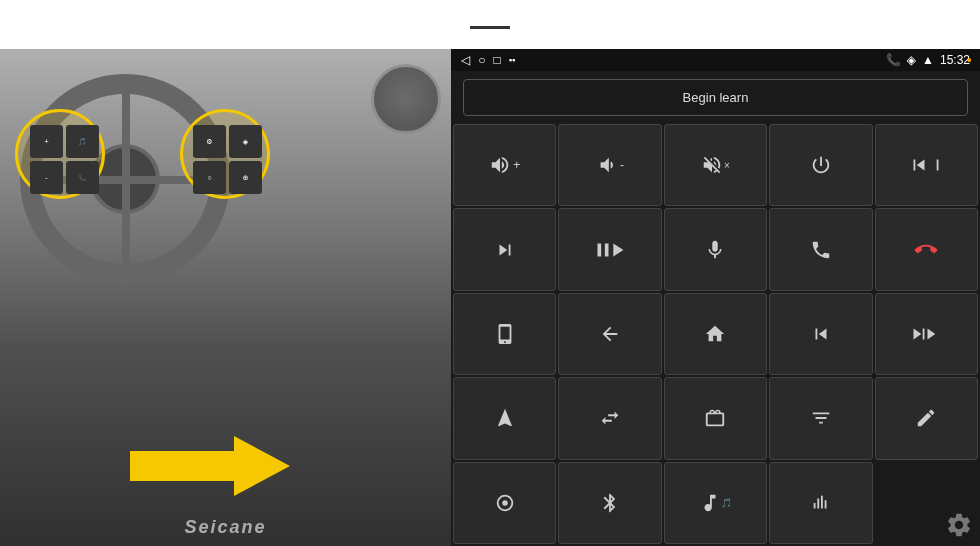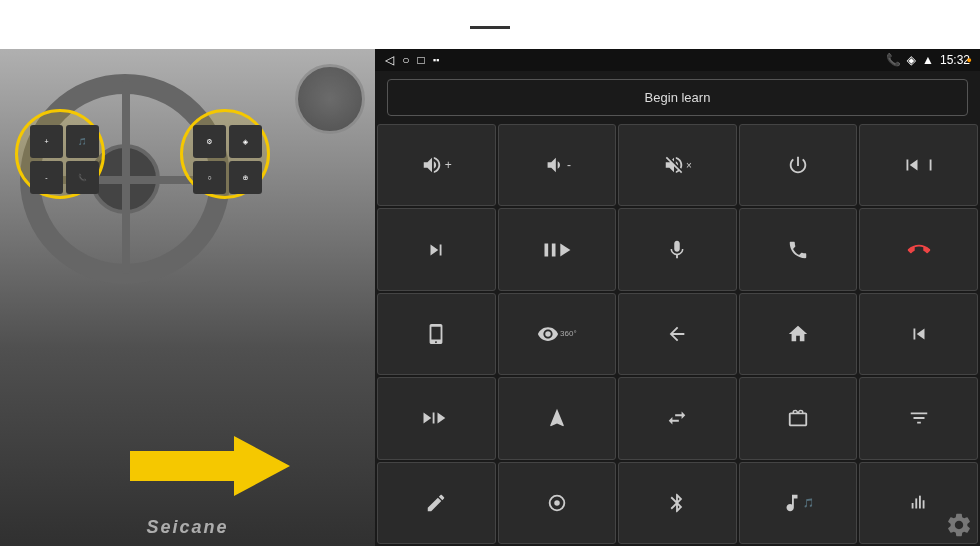--- a/index.html
+++ b/index.html
@@ -40,21 +40,21 @@
       line-height: 1.5;
       max-width: 760px;
       margin: 0 auto;
     }
     .content-area {
       display: flex;
       width: 100%;
       flex: 1;
     }
     .photo-side {
-      width: 375px;
+      width: 451px;
       position: relative;
       overflow: hidden;
       flex-shrink: 0;
     }
     .steering-bg {
       width: 100%;
       height: 100%;
       background: radial-gradient(ellipse at 50% 40%, #c8c8c8 0%, #888 40%, #555 70%, #333 100%);
       position: relative;
     }
@@ -313,27 +313,20 @@
         </div>
 
         <div class="ctrl-btn">
           <svg class="icon-svg" viewBox="0 0 24 24" fill="#ccc">
               <path d="M17 1H7c-1.1 0-2 .9-2 2v18c0 1.1.9 2 2 2h10c1.1 0 2-.9 2-2V3c0-1.1-.9-2-2-2zm-5 21c-.55 0-1-.45-1-1s.45-1 1-1 1 .45 1 1-.45 1-1 1zm5-4H7V4h10v14z"></path>
             </svg>
           <span style="font-size:9px;position:absolute;top:6px;right:8px;color:#f90;">●</span>
         </div>
         <div class="ctrl-btn">
           <svg class="icon-svg" viewBox="0 0 24 24" fill="#ccc">
-              <circle cx="12" cy="12" r="3"></circle>
-              <path d="M12 4.5C7 4.5 2.73 7.61 1 12c1.73 4.39 6 7.5 11 7.5s9.27-3.11 11-7.5c-1.73-4.39-6-7.5-11-7.5zM12 17c-2.76 0-5-2.24-5-5s2.24-5 5-5 5 2.24 5 5-2.24 5-5 5z"></path>
-            </svg>
-          <span style="font-size:8px;color:#aaa;margin-left:1px;">360°</span>
-        </div>
-        <div class="ctrl-btn">
-          <svg class="icon-svg" viewBox="0 0 24 24" fill="#ccc">
               <path d="M20 11H7.83l5.59-5.59L12 4l-8 8 8 8 1.41-1.41L7.83 13H20v-2z"></path>
             </svg>
         </div>
         <div class="ctrl-btn">
           <svg class="icon-svg" viewBox="0 0 24 24" fill="#ccc">
               <path d="M10 20v-6h4v6h5v-8h3L12 3 2 12h3v8z"></path>
             </svg>
         </div>
         <div class="ctrl-btn">
           <svg class="icon-svg" viewBox="0 0 24 24" fill="#ccc">

